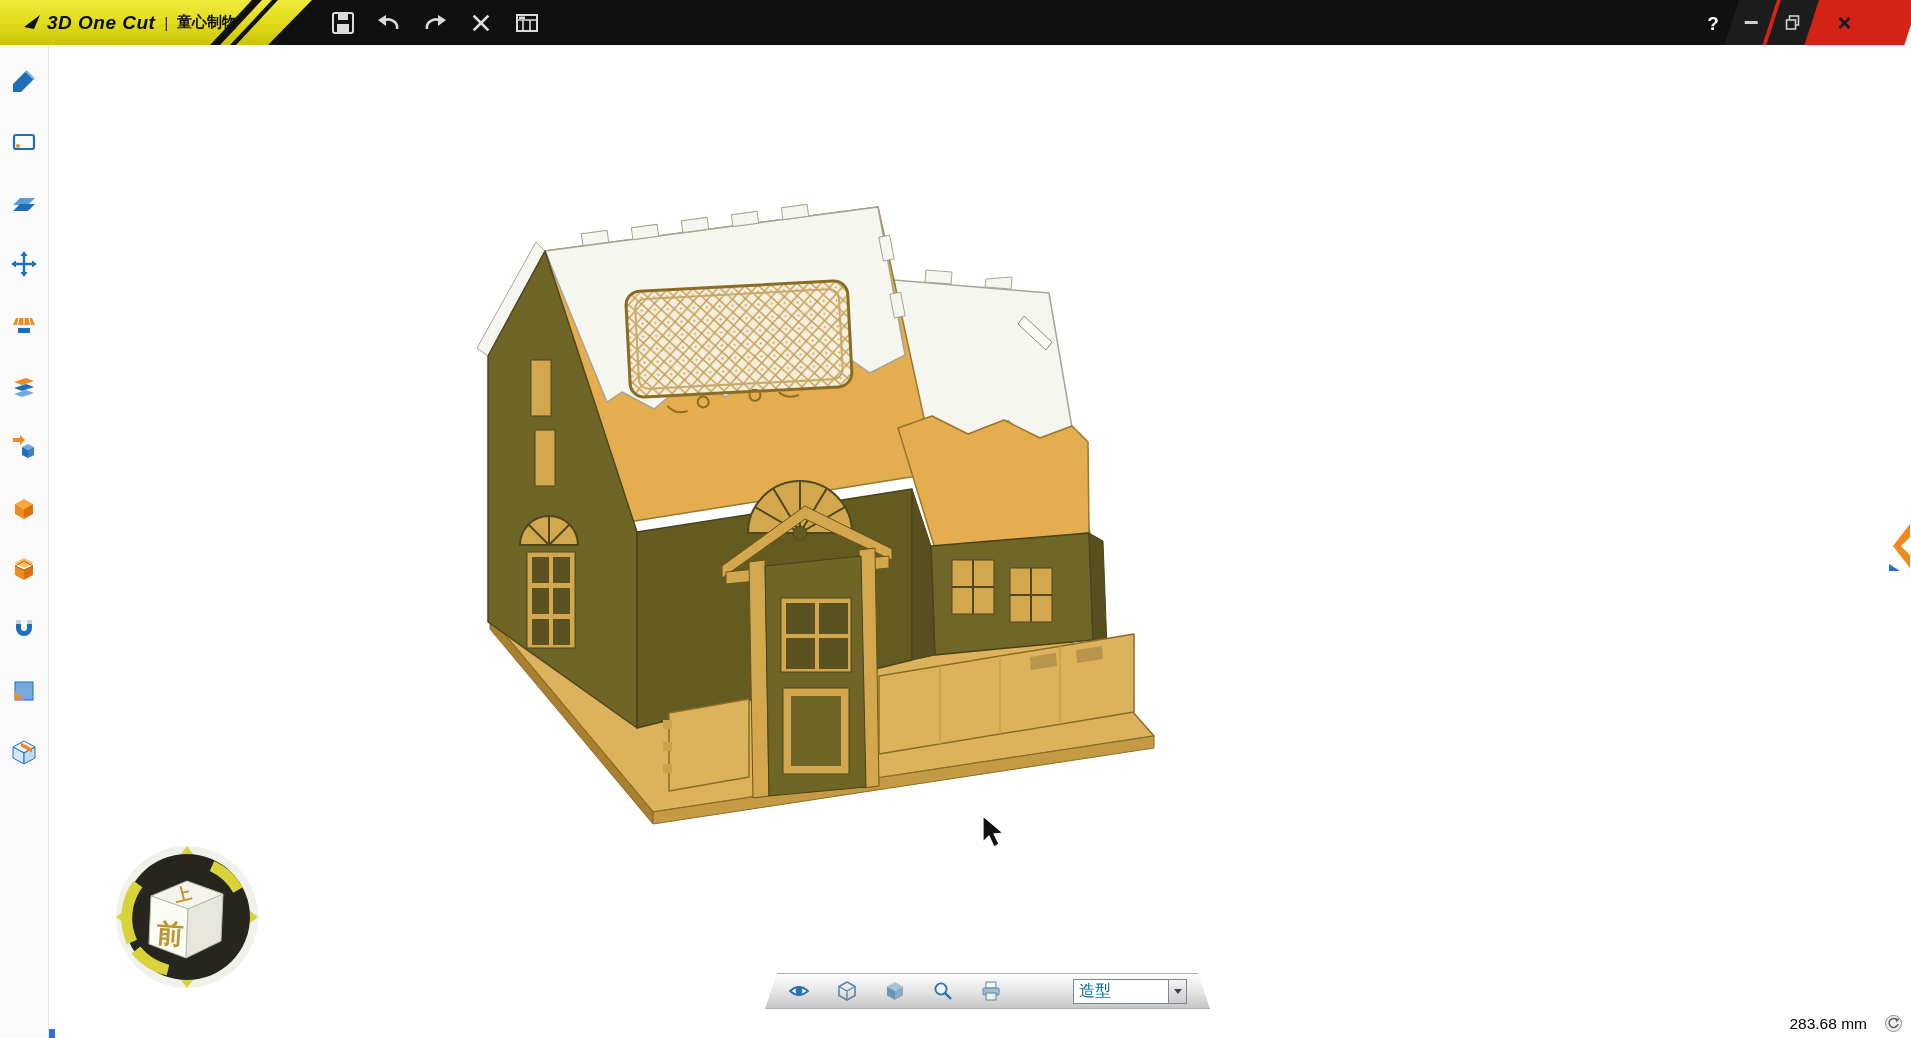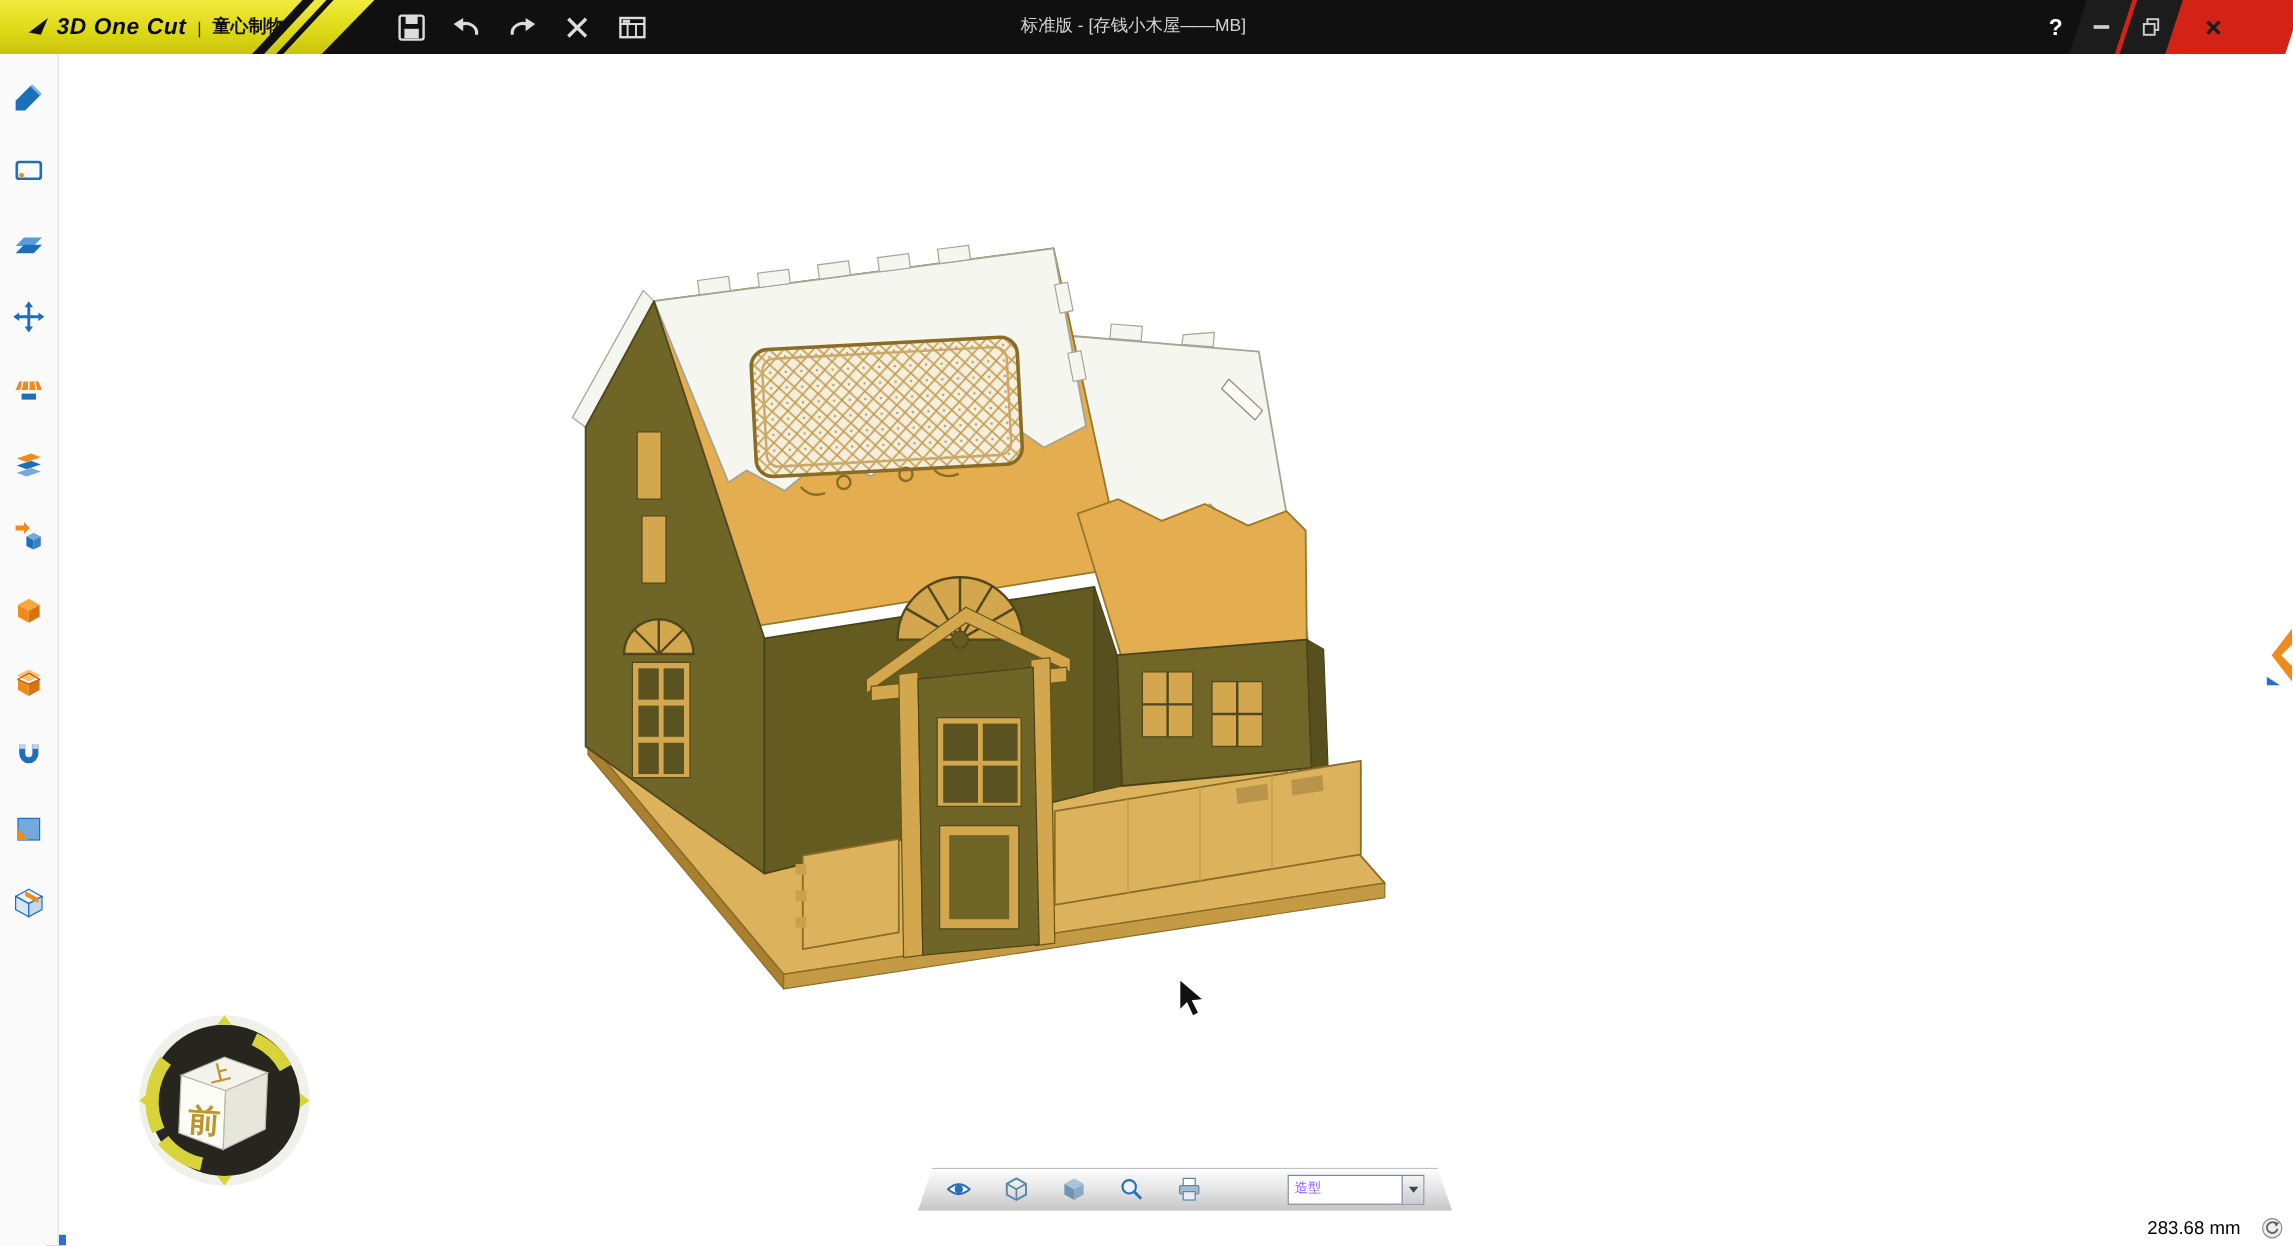--- a/index.html
+++ b/index.html
@@ -43,21 +43,21 @@
   
   .viewcube{position:absolute;left:114px;top:844px;width:146px;height:146px;z-index:5;}
   
   .dock{position:absolute;left:765px;top:973px;width:445px;height:36px;z-index:6;
     background:linear-gradient(180deg,#fdfdfd 0%,#e3e3e3 55%,#c6c6c6 100%);
     border:1px solid #b0b0b0;box-sizing:border-box;
     clip-path:polygon(12px 0,433px 0,445px 36px,0 36px);
     display:flex;align-items:center;padding:0 22px;gap:26px;}
   .dock-btn{width:22px;height:22px;display:flex;align-items:center;justify-content:center;background:transparent;border:0;padding:0;}
   .dropdown{margin-left:auto;width:112px;height:23px;background:#ffffff;border:1px solid #7a8a99;display:flex;align-items:stretch;}
-  .dd-text{flex:1;font-size:11px;color:#8b5cf6;line-height:21px;padding-left:5px;overflow:hidden;}
+  .dd-text{flex:1;font-size:16px;color:#0369a1;line-height:21px;padding-left:5px;overflow:hidden;}
   .dd-btn{width:18px;background:linear-gradient(180deg,#f4f4f4,#c9cdd2);border:0;border-left:1px solid #7a8a99;
     display:flex;align-items:center;justify-content:center;padding:0;}
   .caret{width:0;height:0;border-left:4px solid transparent;border-right:4px solid transparent;border-top:5px solid #444;display:block;}
   
   .measure{position:absolute;right:44px;bottom:5px;font-size:15.5px;color:#000;z-index:6;}
   .measure-badge{position:absolute;right:8px;bottom:5px;width:19px;height:19px;z-index:6;}
   .edge-marker{position:absolute;right:0;top:522px;width:24px;height:50px;z-index:6;background:transparent;border:0;padding:0;}
   .corner-chip{position:absolute;left:38px;bottom:0;width:17px;height:9px;background:#2f6fd6;z-index:6;}
 </style>
 </head>
@@ -229,21 +229,20 @@
     </button>
     <button class="tb-btn">
       <svg width="26" height="26" viewBox="0 0 26 26">
         <rect x="3" y="5" width="20" height="16" fill="none" stroke="#dcdcdc" stroke-width="2"></rect>
         <path d="M3 10 H23 M9 10 V21 M16 10 V21" stroke="#dcdcdc" stroke-width="1.6"></path>
         <rect x="5" y="6.5" width="6" height="2.5" fill="#dcdcdc"></rect>
       </svg>
     </button>
   </div>
 
-  <div class="win-title">标准版 - [存钱小木屋——MB]</div>
 
   <button class="help-btn">?</button>
 
   <div class="win-controls">
     <div class="wc-red"></div>
     <button class="wc-btn wc-min">
       <span class="min-glyph"></span>
     </button>
     <button class="wc-btn wc-rest">
       <svg width="20" height="20" viewBox="0 0 20 20">

